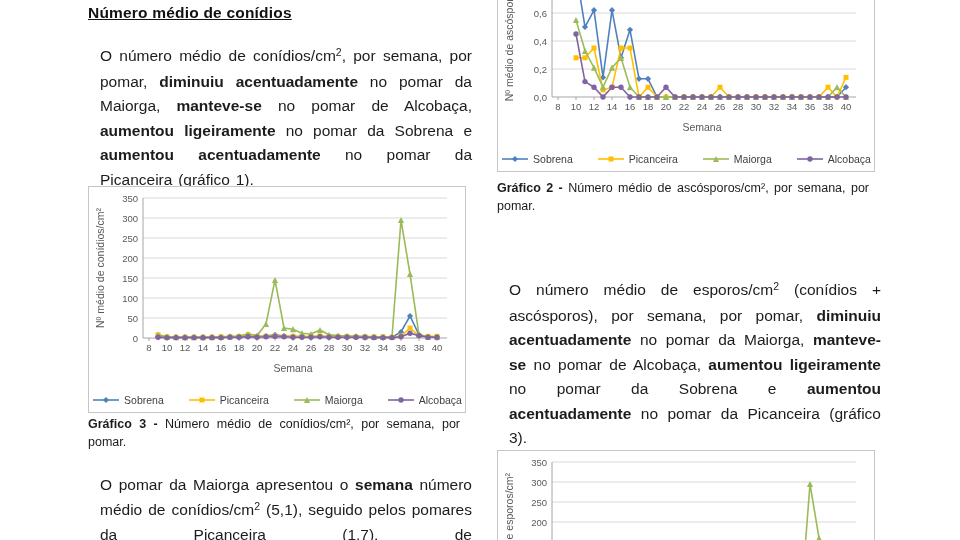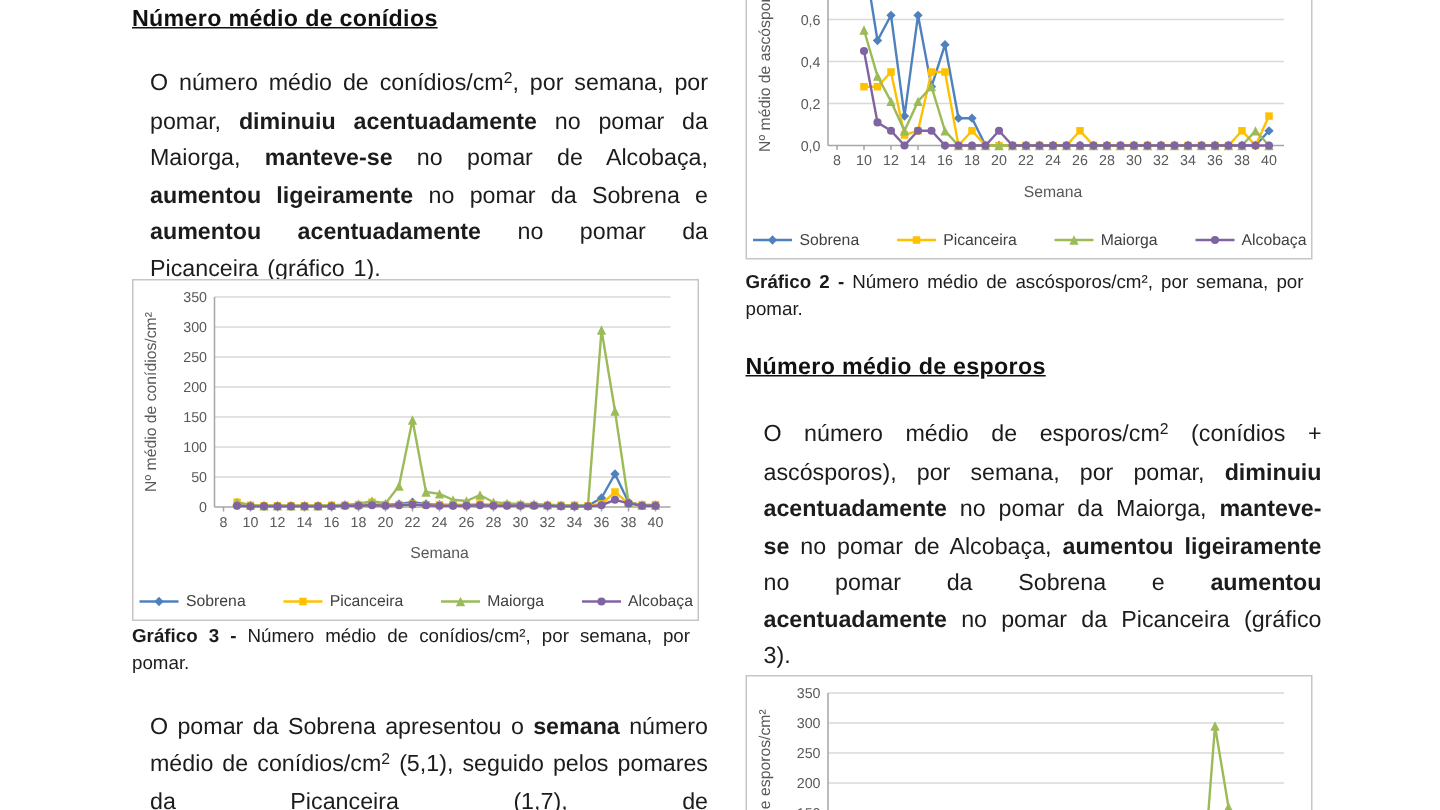--- a/index.html
+++ b/index.html
@@ -256,21 +256,21 @@
           <svg width="28" height="10">
             <line x1="1" y1="5" x2="27" y2="5" stroke="#8064A2" stroke-width="1.6"></line>
             <circle cx="14" cy="5" r="2.7" fill="#8064A2"></circle>
           </svg>
           <span>Alcobaça</span>
         </span>
       </div></div>
 
   <p class="caption abs col-left" style="top:416px;"><b>Gráfico 3 - </b><span>Número médio de conídios/cm², por semana, por pomar.</span></p>
 
-  <p class="body force-last abs col-left" style="top:461px;"><span>O pomar da Sobrena apresentou o </span><b>semana</b><span> número médio de conídios/cm</span><span class="sup">2</span><span> (5,1), seguido pelos pomares da Picanceira (1,7), de</span></p>
+  <p class="body force-last abs col-left" style="top:461px;"><span>O pomar da Maiorga apresentou o </span><b>semana</b><span> número médio de conídios/cm</span><span class="sup">2</span><span> (5,1), seguido pelos pomares da Picanceira (1,7), de</span></p>
 
   <div class="chartbox abs col-right" style="top:-41px;"><svg width="366" height="182">
         <line x1="52" y1="134" x2="356" y2="134" stroke="#a6a6a6" stroke-width="1"></line>
         <text x="47" y="137.5" text-anchor="end" font-size="9.5" fill="#595959">0,0</text>
         <line x1="52" y1="106" x2="356" y2="106" stroke="#d9d9d9" stroke-width="1"></line>
         <text x="47" y="109.5" text-anchor="end" font-size="9.5" fill="#595959">0,2</text>
         <line x1="52" y1="78" x2="356" y2="78" stroke="#d9d9d9" stroke-width="1"></line>
         <text x="47" y="81.5" text-anchor="end" font-size="9.5" fill="#595959">0,4</text>
         <line x1="52" y1="50" x2="356" y2="50" stroke="#d9d9d9" stroke-width="1"></line>
         <text x="47" y="53.5" text-anchor="end" font-size="9.5" fill="#595959">0,6</text>
@@ -467,21 +467,20 @@
           <svg width="28" height="10">
             <line x1="1" y1="5" x2="27" y2="5" stroke="#8064A2" stroke-width="1.6"></line>
             <circle cx="14" cy="5" r="2.7" fill="#8064A2"></circle>
           </svg>
           <span>Alcobaça</span>
         </span>
       </div></div>
 
   <p class="caption abs col-right" style="top:180px;"><b>Gráfico 2 - </b><span>Número médio de ascósporos/cm², por semana, por pomar.</span></p>
 
-  <h2 class="heading abs col-right" style="top:236px;">Número médio de esporos</h2>
 
   <p class="body abs col-right" style="top:266px;"><span>O número médio de esporos/cm</span><span class="sup">2</span><span> (conídios + ascósporos), por semana, por pomar, </span><b>diminuiu acentuadamente</b><span> no pomar da Maiorga, </span><b>manteve-se</b><span> no pomar de Alcobaça, </span><b>aumentou ligeiramente</b><span> no pomar da Sobrena e </span><b>aumentou acentuadamente</b><span> no pomar da Picanceira (gráfico 3).</span></p>
 
   <div class="chartbox abs col-right" style="top:450px;"><svg width="366" height="196">
         <line x1="52" y1="148" x2="356" y2="148" stroke="#a6a6a6" stroke-width="1"></line>
         <text x="47" y="151.5" text-anchor="end" font-size="9.5" fill="#595959">0</text>
         <line x1="52" y1="128" x2="356" y2="128" stroke="#d9d9d9" stroke-width="1"></line>
         <text x="47" y="131.5" text-anchor="end" font-size="9.5" fill="#595959">50</text>
         <line x1="52" y1="108" x2="356" y2="108" stroke="#d9d9d9" stroke-width="1"></line>
         <text x="47" y="111.5" text-anchor="end" font-size="9.5" fill="#595959">100</text>

